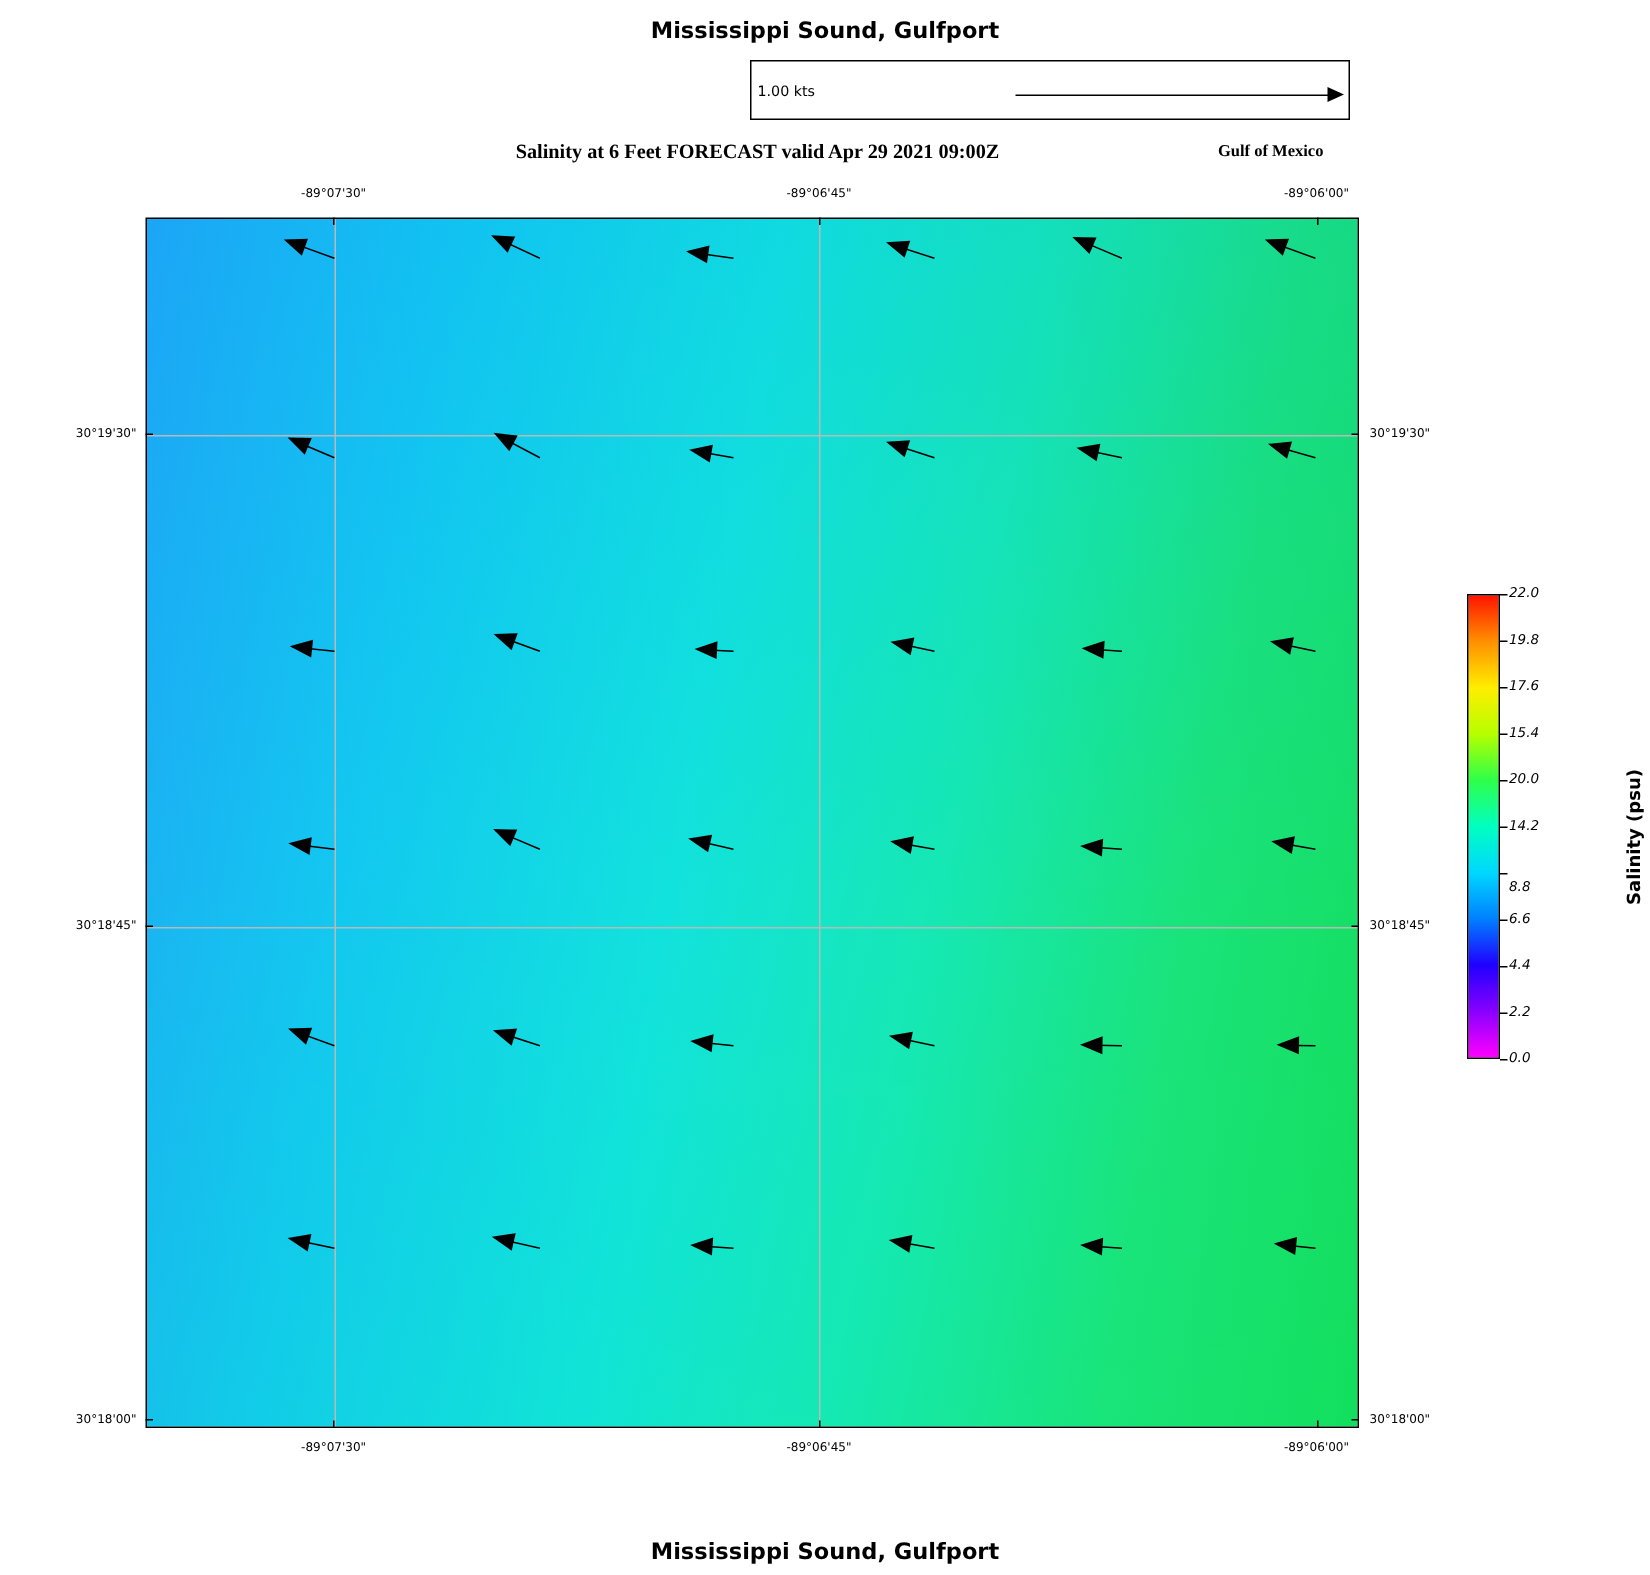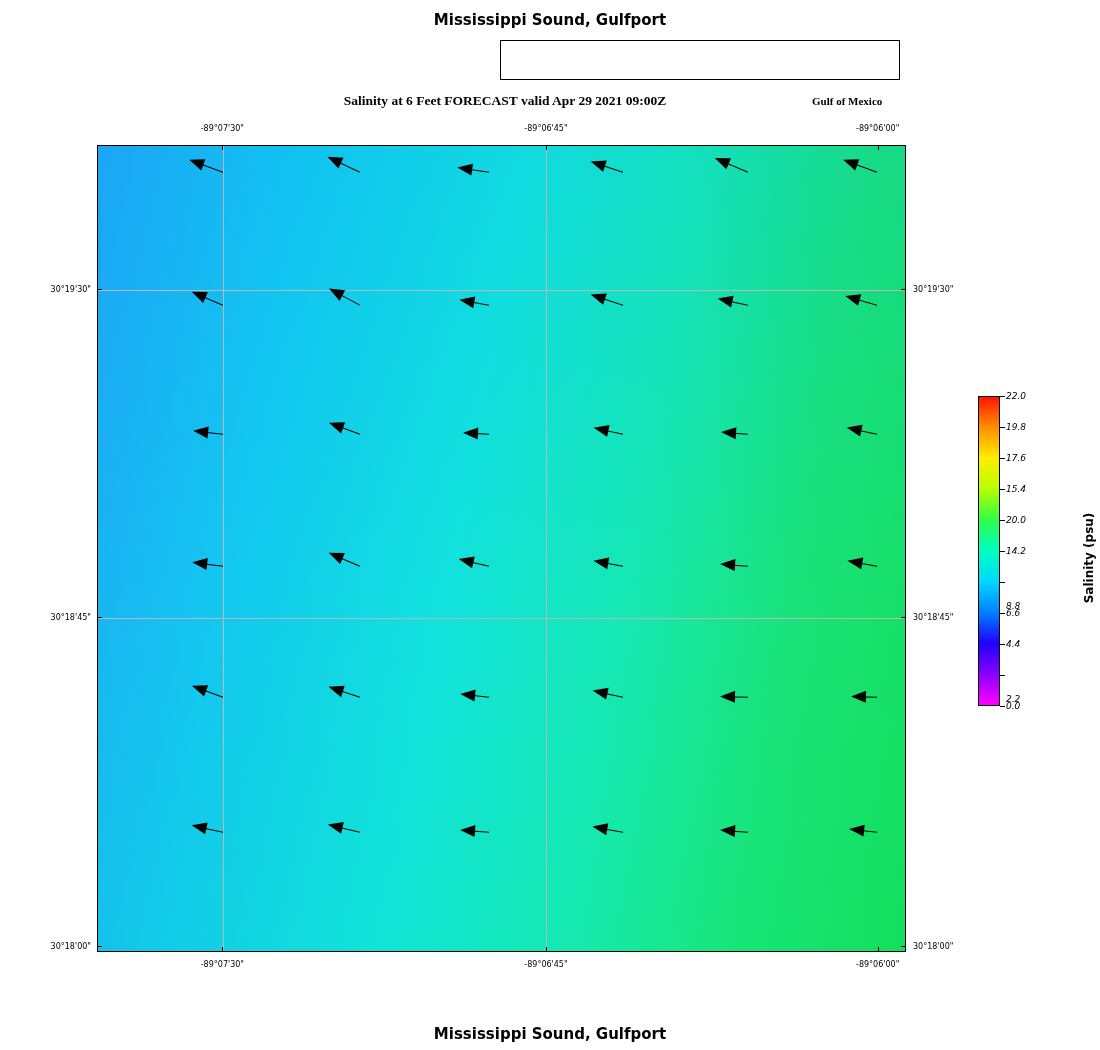--- a/index.html
+++ b/index.html
@@ -212,20 +212,25 @@
     transform: rotate(-90deg) translate(0, 0);
     white-space: nowrap;
   }
 </style>
 </head>
 <body>
 
 <div id="top-title">Mississippi Sound, Gulfport</div>
 
 <div id="vector-key">
+  <div class="vk-row" style="top:16px;">
+    <span class="vk-label">1.00 kts</span>
+    <span class="vk-arrow" style="left:176px; width:210px;"></span>
+    <span class="vk-head" style="left:384px;"></span>
+  </div>
 </div>
 
 <div id="subtitle">Salinity at 6 Feet FORECAST valid Apr 29 2021 09:00Z</div>
 <div id="region-label">Gulf of Mexico</div>
 
 <div id="plot-frame">
   <div id="plot-overlay-v"></div>
   <div class="grid-line grid-v" style="left:125px;"></div>
   <div class="grid-line grid-v" style="left:448px;"></div>
   <div class="grid-line grid-h" style="top:144px;"></div>
@@ -412,26 +417,26 @@
     <div class="cb-tick-label" style="top: 427px;">19.8</div>
     <div class="cb-tick-mark" style="top: 427px;"></div>
     <div class="cb-tick-label" style="top: 458px;">17.6</div>
     <div class="cb-tick-mark" style="top: 458px;"></div>
     <div class="cb-tick-label" style="top: 489px;">15.4</div>
     <div class="cb-tick-mark" style="top: 489px;"></div>
     <div class="cb-tick-label" style="top: 520px;">20.0</div>
     <div class="cb-tick-mark" style="top: 520px;"></div>
     <div class="cb-tick-label" style="top: 551px;">14.2</div>
     <div class="cb-tick-mark" style="top: 551px;"></div>
-    <div class="cb-tick-label" style="top: 606px; text-align: center;">8.8</div>
+    <div class="cb-tick-label" style="top: 592px; text-align: center;">8.8</div>
     <div class="cb-tick-mark" style="top: 582px;"></div>
     <div class="cb-tick-label" style="top: 613px;">6.6</div>
     <div class="cb-tick-mark" style="top: 613px;"></div>
     <div class="cb-tick-label" style="top: 644px;">4.4</div>
     <div class="cb-tick-mark" style="top: 644px;"></div>
-    <div class="cb-tick-label" style="top: 675px; margin-top: 24px;">2.2</div>
+    <div class="cb-tick-label" style="top: 675px;">2.2</div>
     <div class="cb-tick-mark" style="top: 675px;"></div>
     <div class="cb-tick-label" style="top: 706px;">0.0</div>
     <div class="cb-tick-mark" style="top: 706px;"></div>
   </div>
 <div id="colorbar-title">Salinity (psu)</div>
 
 <div id="bottom-title">Mississippi Sound, Gulfport</div>
 
 </body></html>

